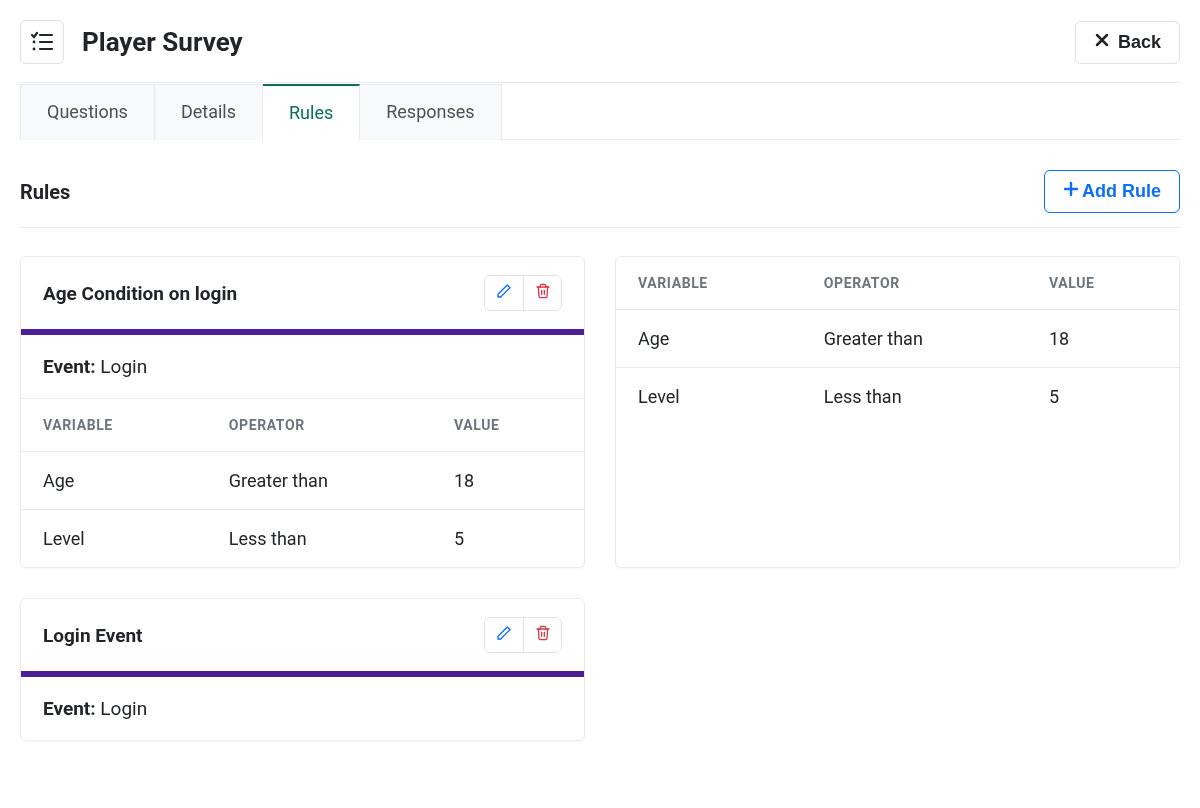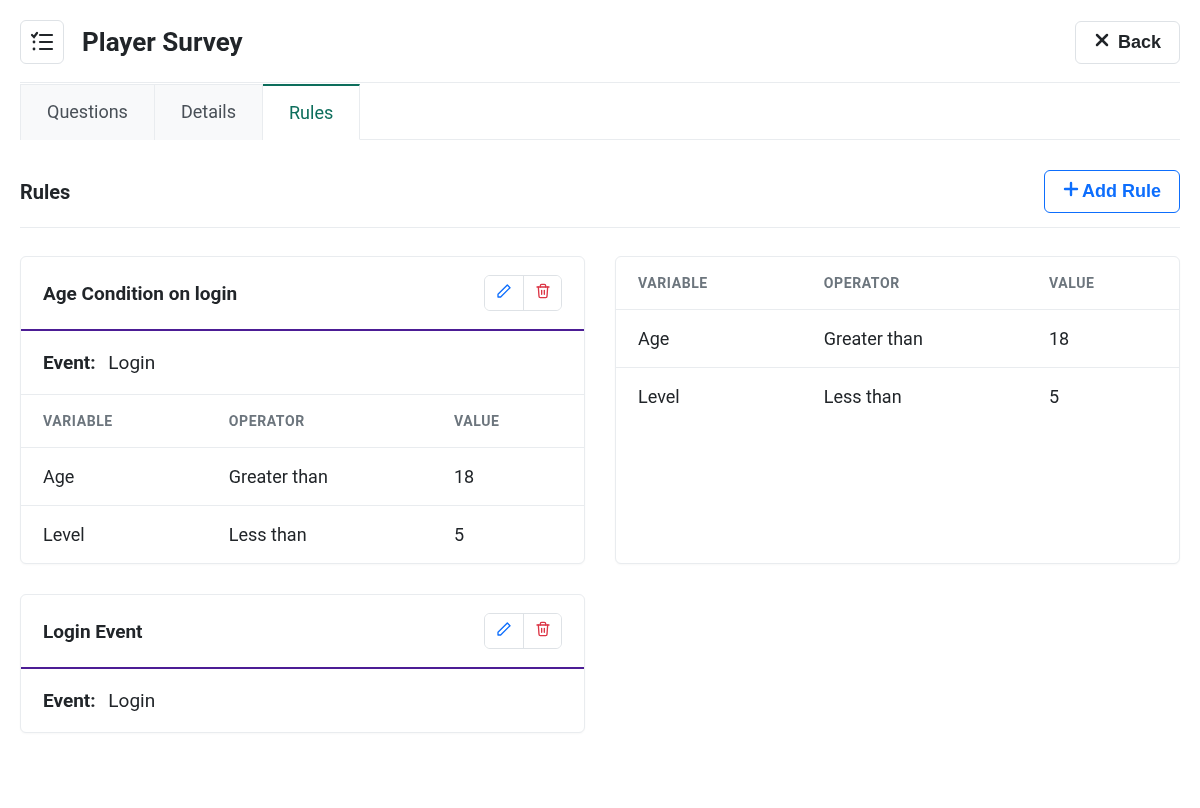--- a/index.html
+++ b/index.html
@@ -119,21 +119,21 @@
     border: 1px solid #e9ecef;
     border-radius: 6px;
     background: #fff;
     box-shadow: 0 1px 2px rgba(0,0,0,0.03);
   }
   .card-head {
     display: flex;
     justify-content: space-between;
     align-items: center;
     padding: 18px 22px 18px 22px;
-    border-bottom: 2px solid #4c1d95;
+    border-bottom: 6px solid #4c1d95;
     margin: 0 0 0 0;
   }
   .card-head-inner {
     display: flex;
     justify-content: space-between;
     align-items: center;
     width: 100%;
   }
   .card-title {
     font-size: 19px;
@@ -159,21 +159,21 @@
     border-left: 1px solid #dee2e6;
   }
 
   .event-row {
     padding: 20px 22px;
     font-size: 19px;
     color: #212529;
     border-bottom: 1px solid #e9ecef;
   }
   .event-label { font-weight: 700; color: #212529; }
-  .event-value { margin-left: 8px; }
+  .event-value { }
 
   .cond-table {
     width: 100%;
     border-collapse: collapse;
   }
   .cond-table th {
     text-align: left;
     font-size: 14px;
     letter-spacing: 0.6px;
     font-weight: 700;
@@ -226,20 +226,23 @@
 
   <div class="tabs">
     <div class="tab">
       <span>Questions</span>
     </div>
     <div class="tab">
       <span>Details</span>
     </div>
     <div class="tab active">
       <span>Rules</span>
+    </div>
+    <div class="tab">
+      <span>Responses</span>
     </div>
   </div>
 
   <div class="section-head">
     <div class="section-title">Rules</div>
     <button class="add-rule-btn">
       <span>
         <svg width="16" height="16" viewBox="0 0 16 16" stroke="#0d6efd" stroke-width="2.4" stroke-linecap="round">
           <line x1="8" y1="2" x2="8" y2="14"></line>
           <line x1="2" y1="8" x2="14" y2="8"></line>

